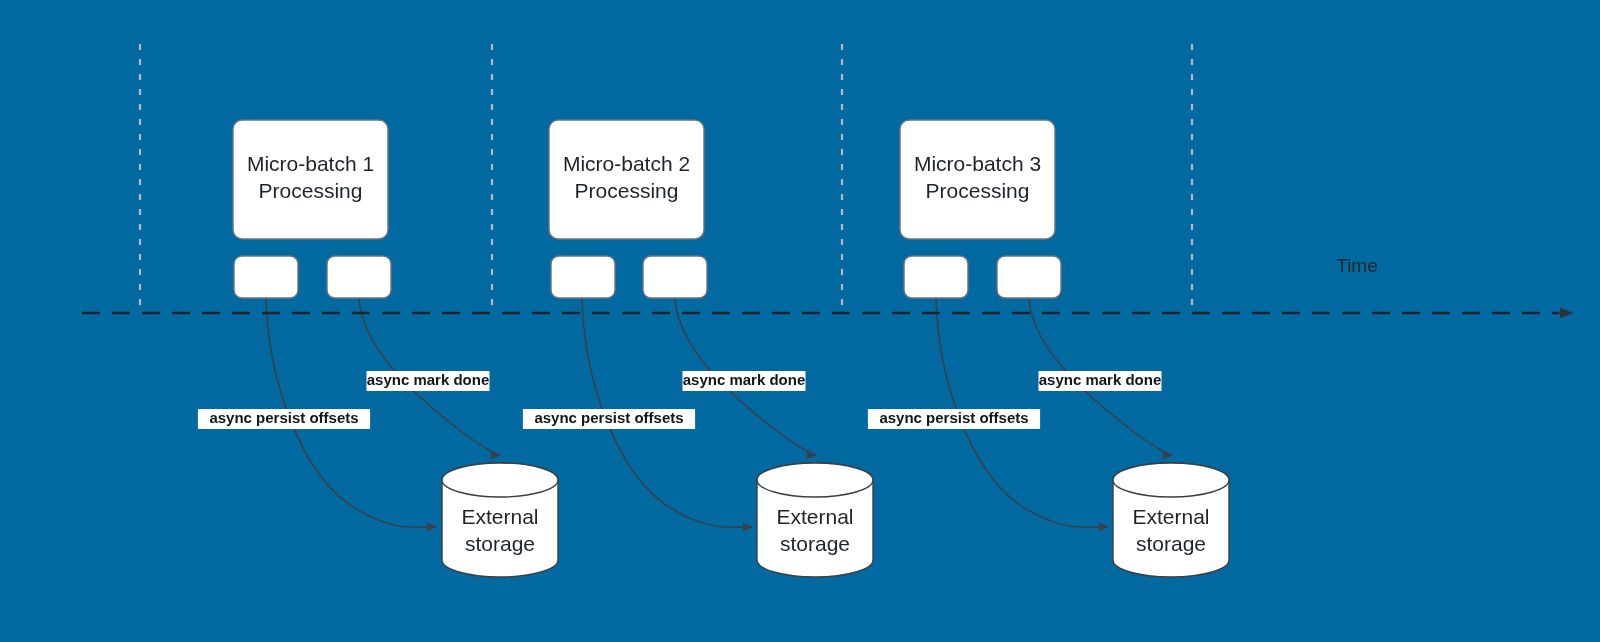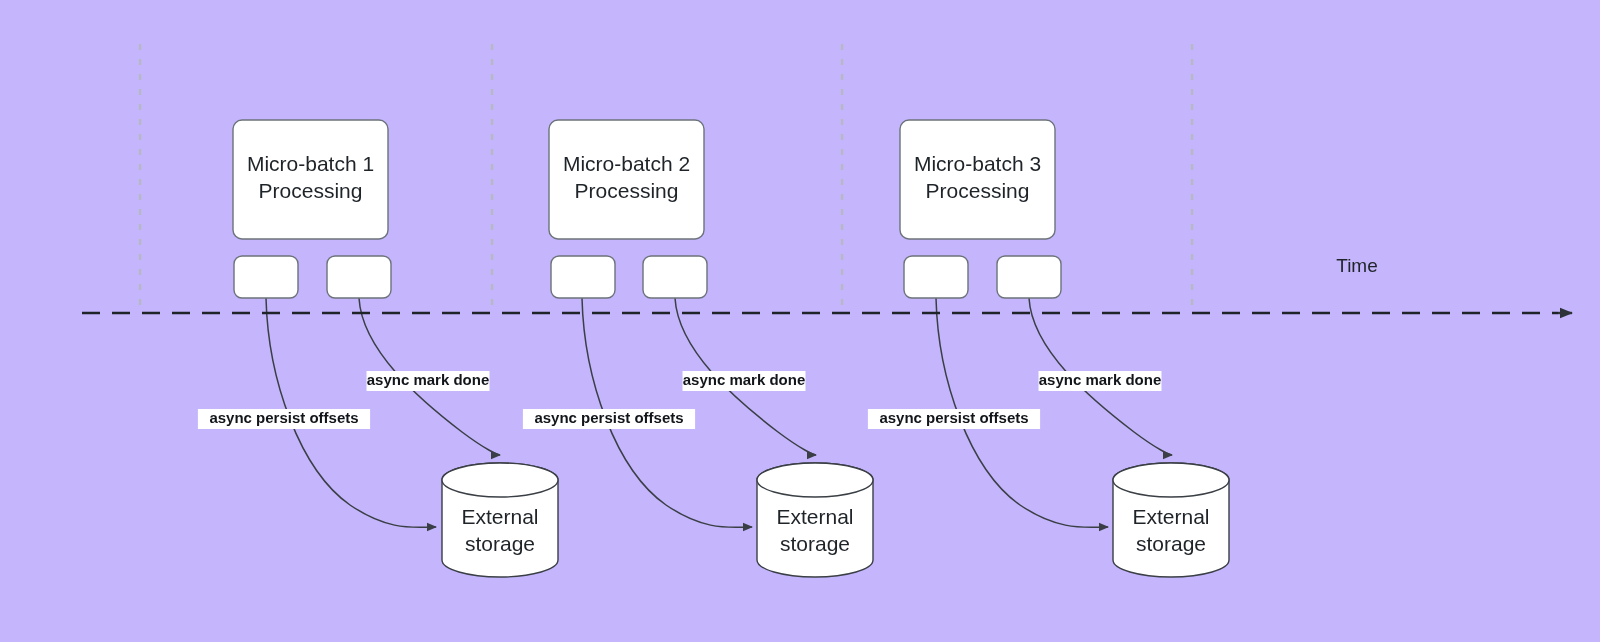--- a/index.html
+++ b/index.html
@@ -10,21 +10,21 @@
   body {
     width: 1600px;
     height: 642px;
     overflow: hidden;
     font-family: "Liberation Sans", sans-serif;
   }
   #diagram-root {
     position: relative;
     width: 1600px;
     height: 642px;
-    background: #c4b5fd;
+    background: #0369a1;
   }
   svg.diagram-canvas {
     position: absolute;
     top: 0;
     left: 0;
     width: 1600px;
     height: 642px;
   }
   .node-box {
     fill: #ffffff;

